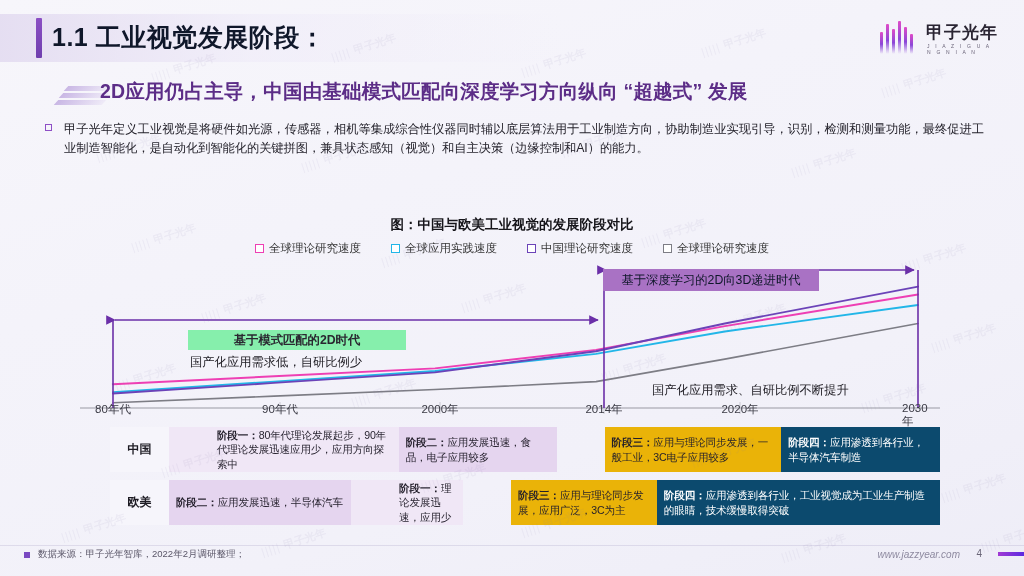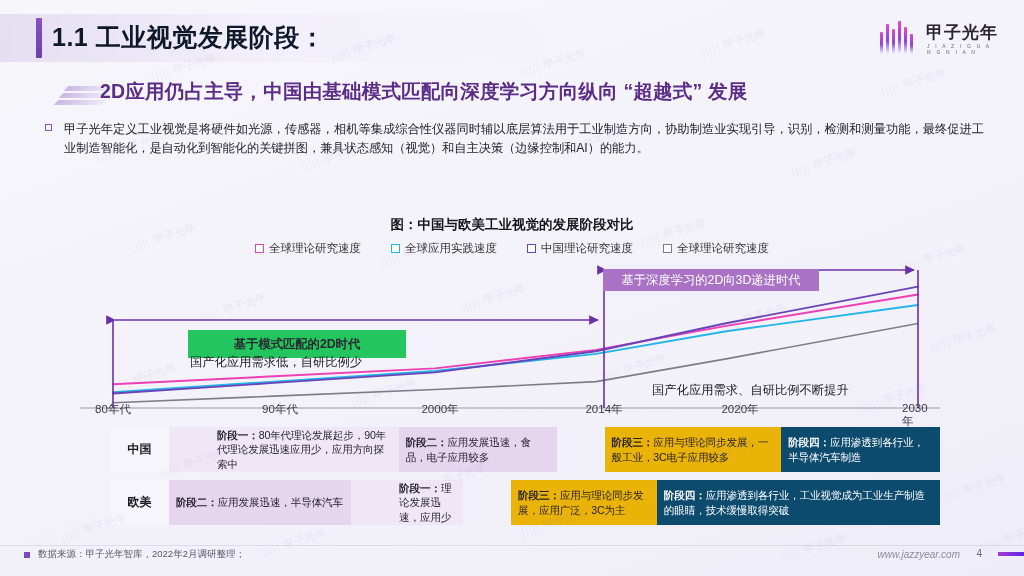--- a/index.html
+++ b/index.html
@@ -104,23 +104,23 @@
 
   .axis-labels { position: absolute; left: 80px; top: 402px; width: 870px; height: 18px; }
   .axis-labels span {
     position: absolute; font-size: 11.5px; color: #3a3a44; transform: translateX(-50%);
   }
 
   .ann-box {
     position: absolute; display: flex; align-items: center; justify-content: center;
     font-size: 12.3px; font-weight: 700; color: #2a2730;
   }
-  .ann-2d { left: 188px; top: 330px; width: 218px; height: 28px; background: #22c55e; }
+  .ann-2d { left: 188px; top: 330px; width: 218px; height: 20px; background: #86efac; }
   .ann-3d {
-    left: 603px; top: 269px; width: 216px; height: 22px; background: #a972c4; color: #ffffff;
+    left: 603px; top: 269px; width: 216px; height: 22px; background: #a972c4; color: #0f172a;
     font-weight: 400; font-size: 12.3px;
   }
   .ann-txt {
     position: absolute; font-size: 12.3px; color: #1d1b22; white-space: nowrap;
   }
   .ann-txt-left { left: 190px; top: 354px; }
   .ann-txt-right { left: 652px; top: 366px; margin-top: 16px; }
 
   
   .tbl { position: absolute; left: 110px; top: 427px; width: 830px; }

